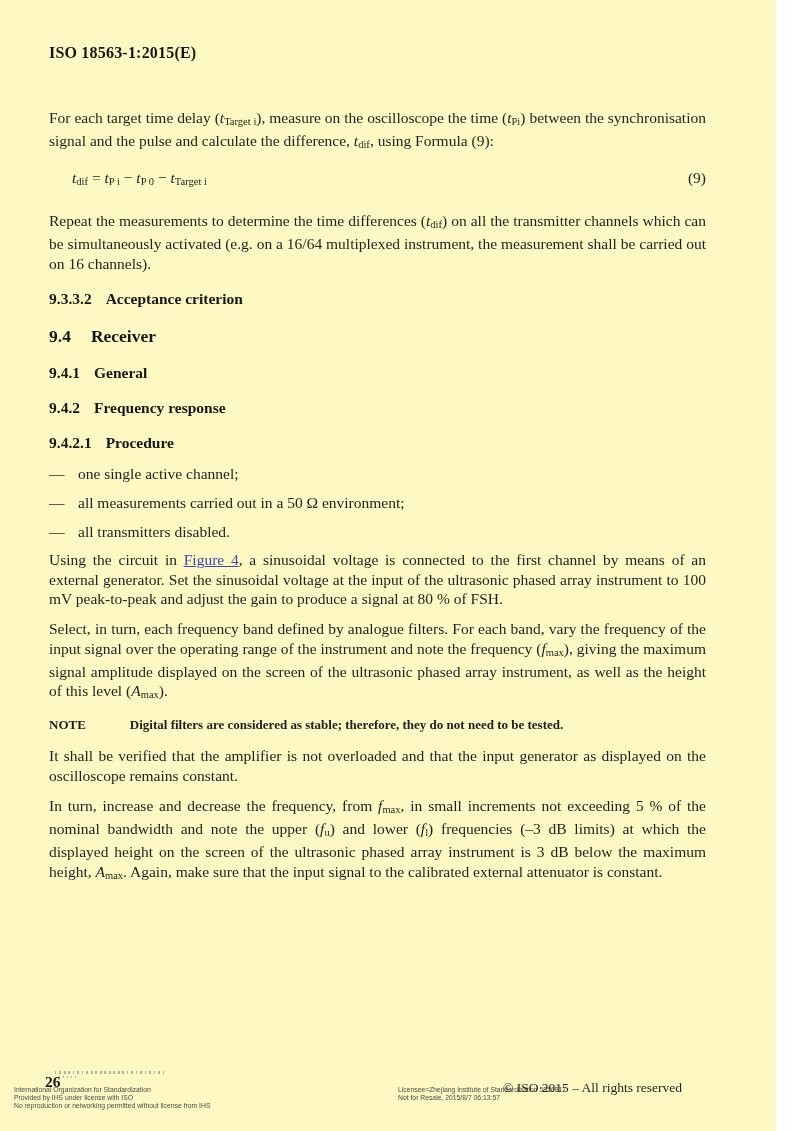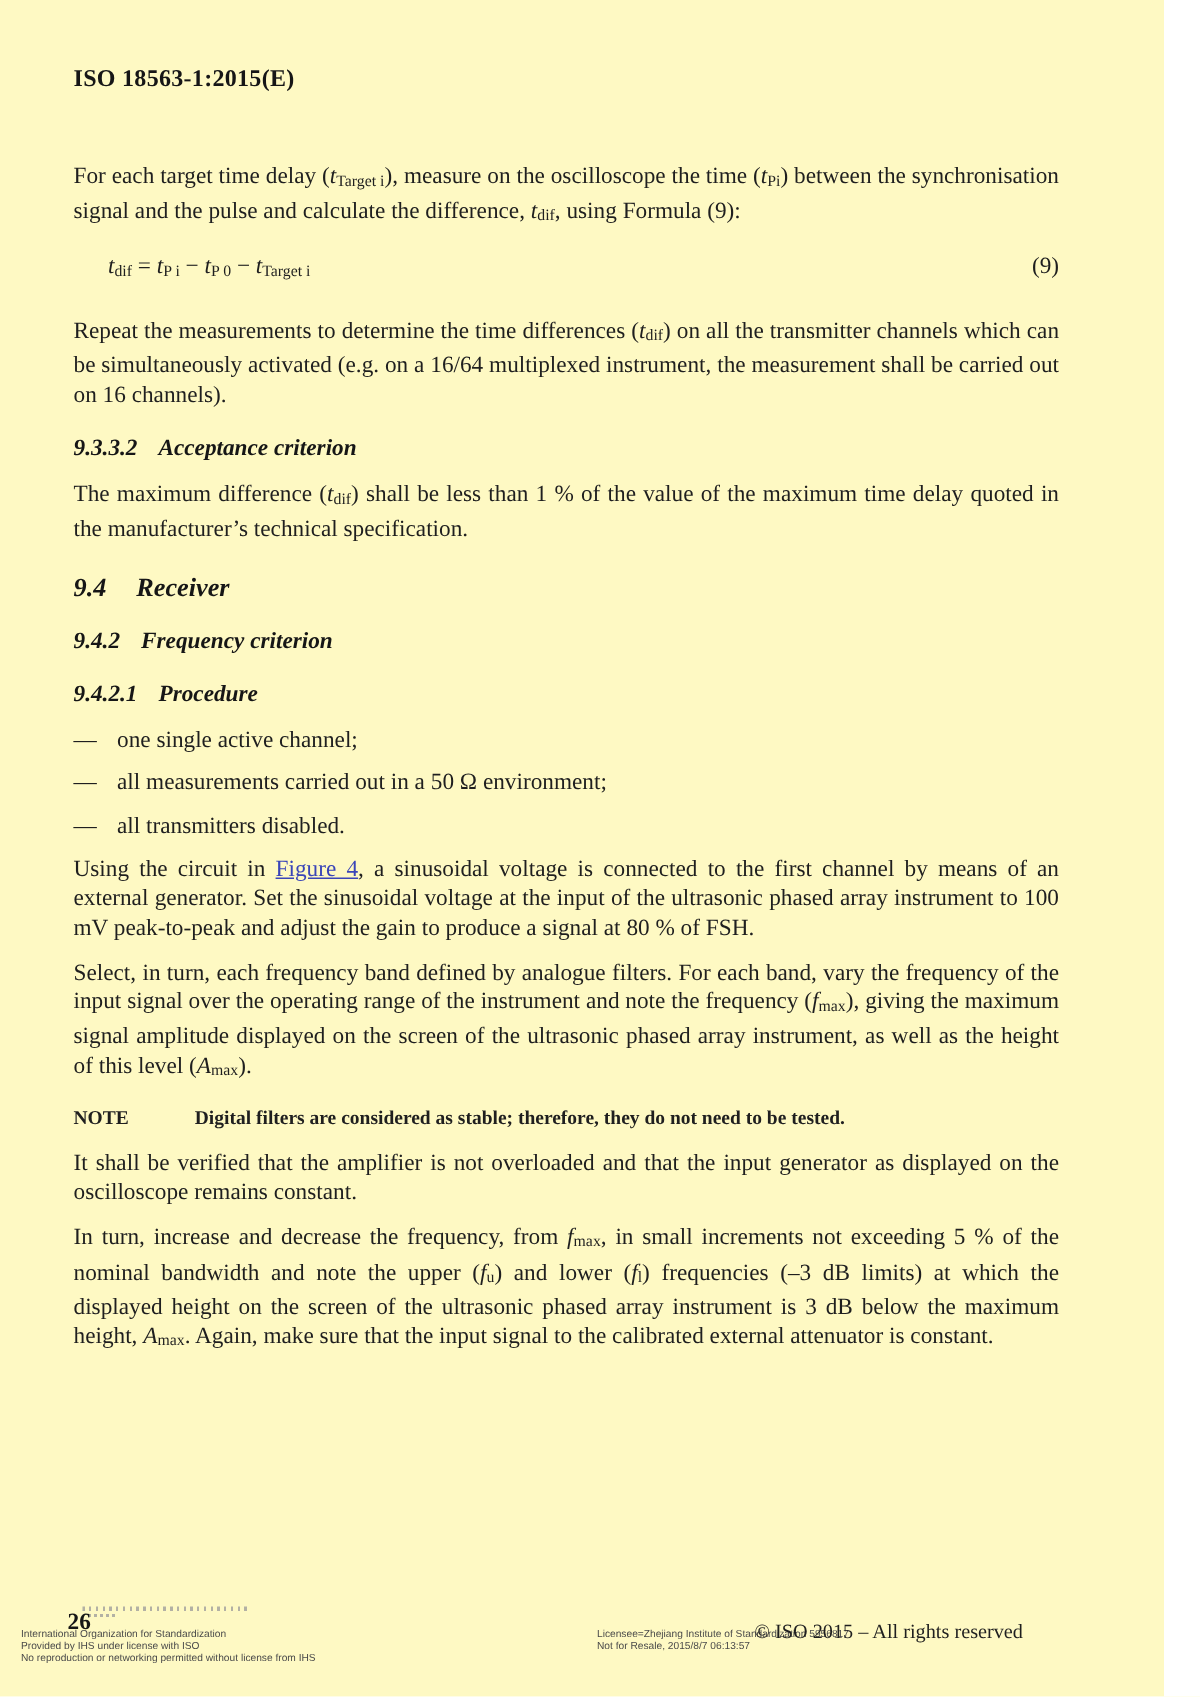--- a/index.html
+++ b/index.html
@@ -37,21 +37,20 @@
     margin: 14px 0 20px 0;
     padding-left: 23px;
     font-size: 15.5px;
     line-height: 19px;
   }
   .f-num { float: right; }
   h2.hd, h3.hd {
     margin: 0;
     color: #161616;
     font-weight: bold;
-    font-style: italic;
   }
   h2.hd { font-size: 17.5px; line-height: 22px; margin: 17px 0 12px 0; }
   h3.hd { font-size: 15.5px; line-height: 19px; margin: 16px 0 12px 0; }
   h2.hd .hnum { margin-right: 20px; }
   h3.hd .hnum { margin-right: 14px; }
   .li {
     font-size: 15.5px;
     line-height: 19.3px;
     margin: 0 0 9.5px 0;
     display: flex;
@@ -138,30 +137,32 @@
       <span class="f-num">(9)</span>
       <span class="f-body"><span class="i">t</span><span class="sub">dif</span><span> = </span><span class="i">t</span><span class="sub">P i</span><span> − </span><span class="i">t</span><span class="sub">P 0</span><span> − </span><span class="i">t</span><span class="sub">Target i</span></span>
     </div>
 
     <p class="body"><span>Repeat the measurements to determine the time differences (</span><span class="i">t</span><span class="sub">dif</span><span>) on all the transmitter channels which can be simultaneously activated (e.g. on a 16/64 multiplexed instrument, the measurement shall be carried out on 16 channels).</span></p>
 
     <h3 class="hd">
       <span class="hnum">9.3.3.2</span><span>Acceptance criterion</span>
     </h3>
 
-    <p class="body"><span>The maximum difference (</span><span class="i">t</span><span class="sub">dif</span><span>) shall be less than 1 % of the value of the maximum time delay quoted in the manufacturer’s technical specification.</span></p>
 
     <h2 class="hd">
       <span class="hnum">9.4</span><span>Receiver</span>
     </h2>
 
-
-
-    <h3 class="hd">
-      <span class="hnum">9.4.2</span><span>Frequency criterion</span>
+    <h3 class="hd">
+      <span class="hnum">9.4.1</span><span>General</span>
+    </h3>
+
+
+    <h3 class="hd">
+      <span class="hnum">9.4.2</span><span>Frequency response</span>
     </h3>
 
     <h3 class="hd">
       <span class="hnum">9.4.2.1</span><span>Procedure</span>
     </h3>
 
 
     <div class="li">
       <span class="li-marker">—</span>
       <span class="li-text">one single active channel;</span>

